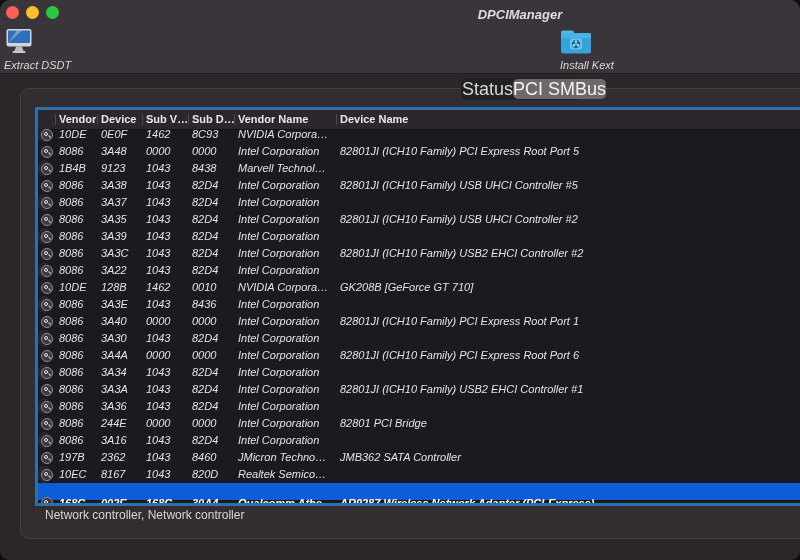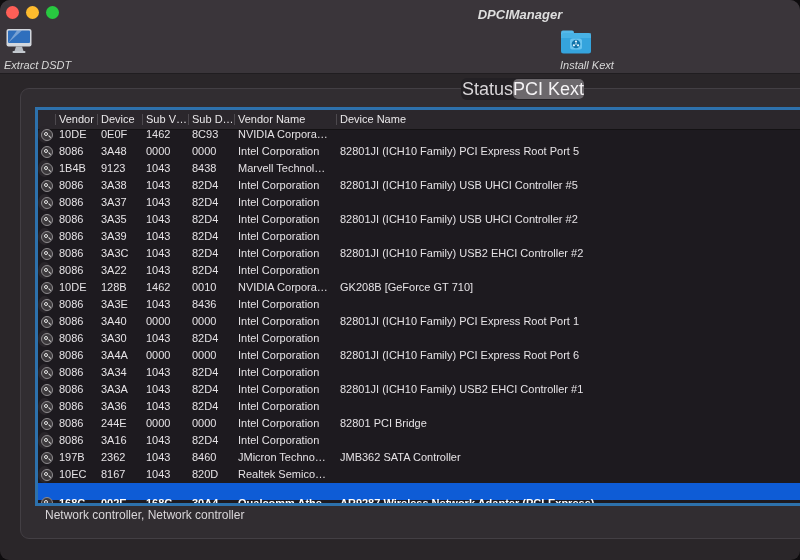--- a/index.html
+++ b/index.html
@@ -59,32 +59,32 @@
     position:absolute;left:35px;top:107px;width:772px;height:399px;
     border:3px solid #2d71ac;background:#1d1a1f;
     box-sizing:border-box;overflow:hidden;
   }
   .thead{
     display:grid;grid-template-columns:18px 42px 45px 46px 46px 102px 1fr;
     height:19px;background:#2b272c;border-bottom:1px solid #141214;
     align-items:center;
   }
   .th{
-    font-size:11px;font-weight:normal;color:#e9e7e9;
+    font-size:11px;font-weight:bold;color:#e9e7e9;
     padding-left:3px;white-space:nowrap;overflow:hidden;
     position:relative;height:19px;line-height:19px;
   }
   .th::after{
     content:"";position:absolute;right:0;top:4px;width:1px;height:11px;background:#4d494e;
   }
   .th:last-child::after{display:none;}
   .rows{margin-top:-4px;}
   .row{
     display:grid;grid-template-columns:18px 42px 45px 46px 46px 102px 1fr;
-    height:17px;align-items:center;
+    height:17px;align-items:center;font-style:italic;
   }
   .row.light{background:#2a262b;}
   .row.dark{background:#1d1a1f;}
   .row.selected{background:#0e5cd6;}
   .cell{
     font-size:11px;color:#e5e2e5;white-space:nowrap;overflow:hidden;
     text-overflow:clip;padding-left:3px;line-height:17px;
   }
   .row.selected .cell{color:#ffffff;font-weight:bold;margin-top:20px;}
   .icon-cell{display:flex;align-items:center;justify-content:center;padding:0;}
@@ -146,21 +146,21 @@
           <circle cx="18.1" cy="16.3" r="1.15" fill="#e8f6fd"></circle>
           <circle cx="16" cy="15" r="0.8" fill="#e8f6fd"></circle>
         </svg>
       </span>
       <span class="tb-label">Install Kext</span>
     </div>
   </div>
 
   <div class="segmented">
     <div class="segment">Status</div>
-    <div class="segment selected">PCI Kext</div>
+    <div class="segment selected">PCI SMBus</div>
   </div>
 
   <div class="box"></div>
 
   <div class="table-wrap">
     <div class="thead">
       <div class="th"></div>
       <div class="th">Vendor</div>
       <div class="th">Device</div>
       <div class="th">Sub V…</div>

